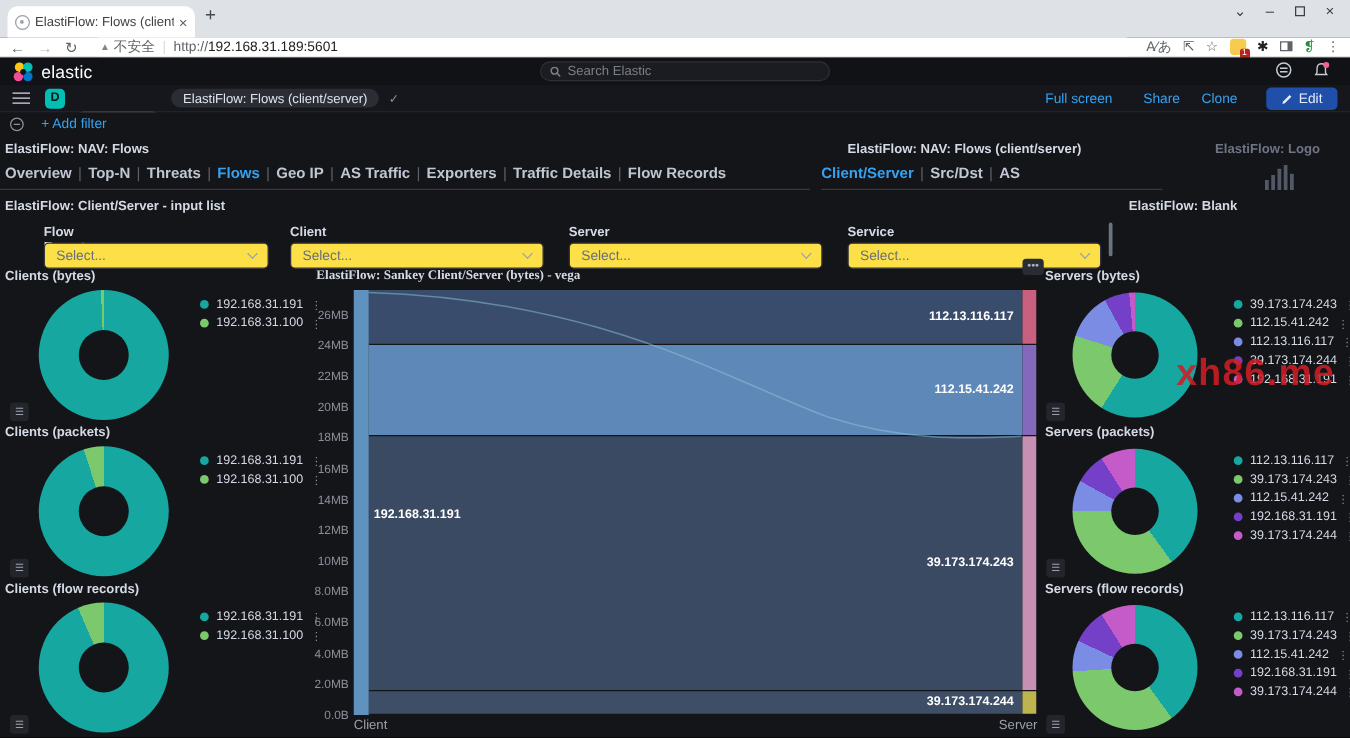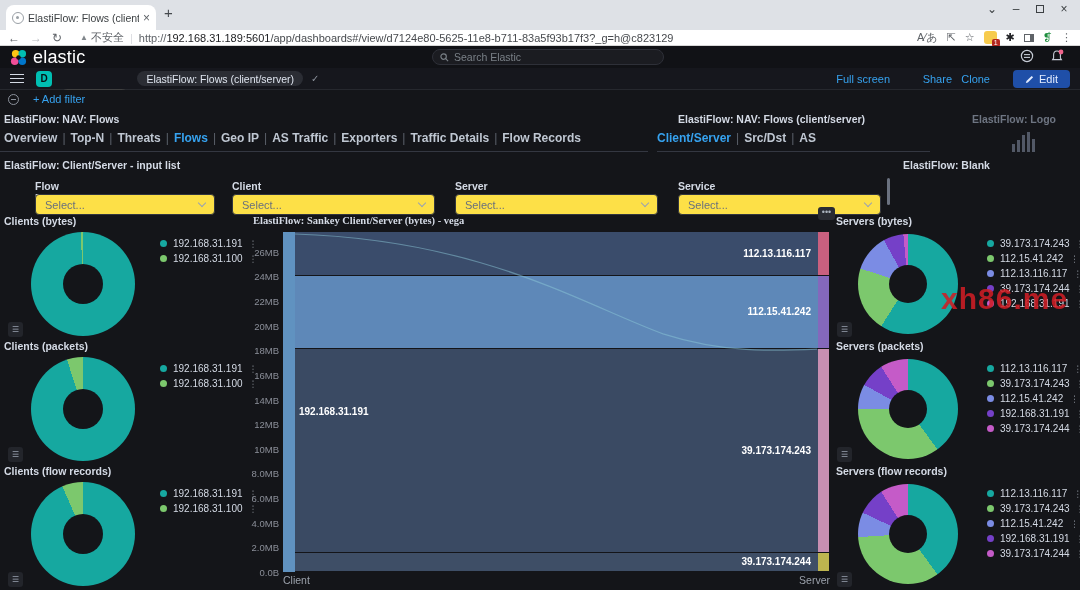--- a/index.html
+++ b/index.html
@@ -23,21 +23,21 @@
   #omni .sep{margin:0 6px;color:#dadce0;}
   #omni .host{color:#202124;}
   #omni .path{color:#474a4e;}
   .uicon{margin-left:9px;font-size:11px;color:#5f6368;flex:none;}
   #extyellow{width:13px;height:13px;background:#f7cb4d;border-radius:3px;position:relative;}
   #extyellow .b{position:absolute;right:-3px;bottom:-3px;background:#b3261e;color:#fff;font-size:7px;padding:0 2px;border-radius:2px;line-height:8px;}
   #extgreen{color:#1e8e3e;}
   
   #khead{left:0;top:46px;width:1080px;height:22px;background:#111216;display:flex;align-items:center;}
   #brand{display:flex;align-items:center;margin-left:10px;}
-  #brand span{color:#fff;font-size:18px;margin-left:6px;letter-spacing:.2px;}
+  #brand span{color:#fff;font-size:14px;margin-left:6px;letter-spacing:.2px;}
   #ksearch{position:absolute;left:432px;top:3px;width:232px;height:16px;background:#1b1c21;border:1px solid #2e3038;border-radius:8px;display:flex;align-items:center;padding:0 7px;color:#7a8087;font-size:10.5px;}
   #ksearch svg{margin-right:5px;}
   #khead .ric{position:absolute;top:3px;}
   #ktool{left:0;top:68px;width:1080px;height:22px;background:#16171d;border-bottom:1px solid #26282e;display:flex;align-items:center;}
   #burger{width:14px;margin-left:10px;display:inline-block;}
   #burger i{display:block;height:1.6px;background:#d4dae5;margin:2.4px 0;}
   #space{width:16px;height:16px;background:#00bfb3;color:#071013;border-radius:4px;font-size:10px;font-weight:bold;text-align:center;line-height:16px;margin-left:12px;}
   .crumb{border-radius:9px;font-size:10.5px;padding:1.5px 9px;margin-left:8px;white-space:nowrap;}
   .crumb.app{background:#404040;color:#36a2ef;margin-top:36px;}
   .crumb.page{background:#2b2d34;color:#dfe5ef;}
@@ -99,21 +99,20 @@
   <div class="abs" id="urlrow" style="top:30px;height:16px;">
     <span class="nav">←</span>
     <span class="nav dis">→</span>
     <span class="nav">↻</span>
     <span id="omni">
       <span class="warn">▲</span>
       <span>不安全</span>
       <span class="sep">|</span>
       <span>http://</span>
         <span class="host">192.168.31.189:5601</span>
-        <span class="path">/app/dashboards#/view/d7124e80-5625-11e8-b711-83a5f93b17f3?_g=h@c823129</span>
     </span>
     <span class="uicon">A⁄あ</span>
     <span class="uicon">⇱</span>
     <span class="uicon">☆</span>
     <span class="uicon" id="extyellow">
         <span class="b">1</span>
       </span>
     <span class="uicon" style="color:#202124;">✱</span>
     <span class="uicon"><span style="display:inline-block;width:10px;height:8px;border:1.2px solid #5f6368;border-right-width:4px;"></span></span>
     <span class="uicon" id="extgreen">❡</span>
@@ -157,21 +156,21 @@
     <span id="burger">
         <i></i>
         <i></i>
         <i></i>
       </span>
     <span id="space">D</span>
     <span class="crumb app">Dashboard</span>
     <span class="crumb page">ElastiFlow: Flows (client/server)</span>
     <span id="crumbcheck">✓</span>
     <span class="klink" style="right:190px;">Full screen</span>
-    <span class="klink" style="right:128px;">Share</span>
+    <span class="klink" style="right:136px;">Share</span>
     <span class="klink" style="right:90px;">Clone</span>
     <span id="editbtn">
       <svg width="9" height="9" viewBox="0 0 10 10">
           <path d="M1 9 L1.6 6.8 L7.4 1 L9 2.6 L3.2 8.4 Z" fill="#e3ecff"></path>
         </svg>
       <span>Edit</span>
     </span>
   </div>
 
   <div class="abs" id="filterrow">

